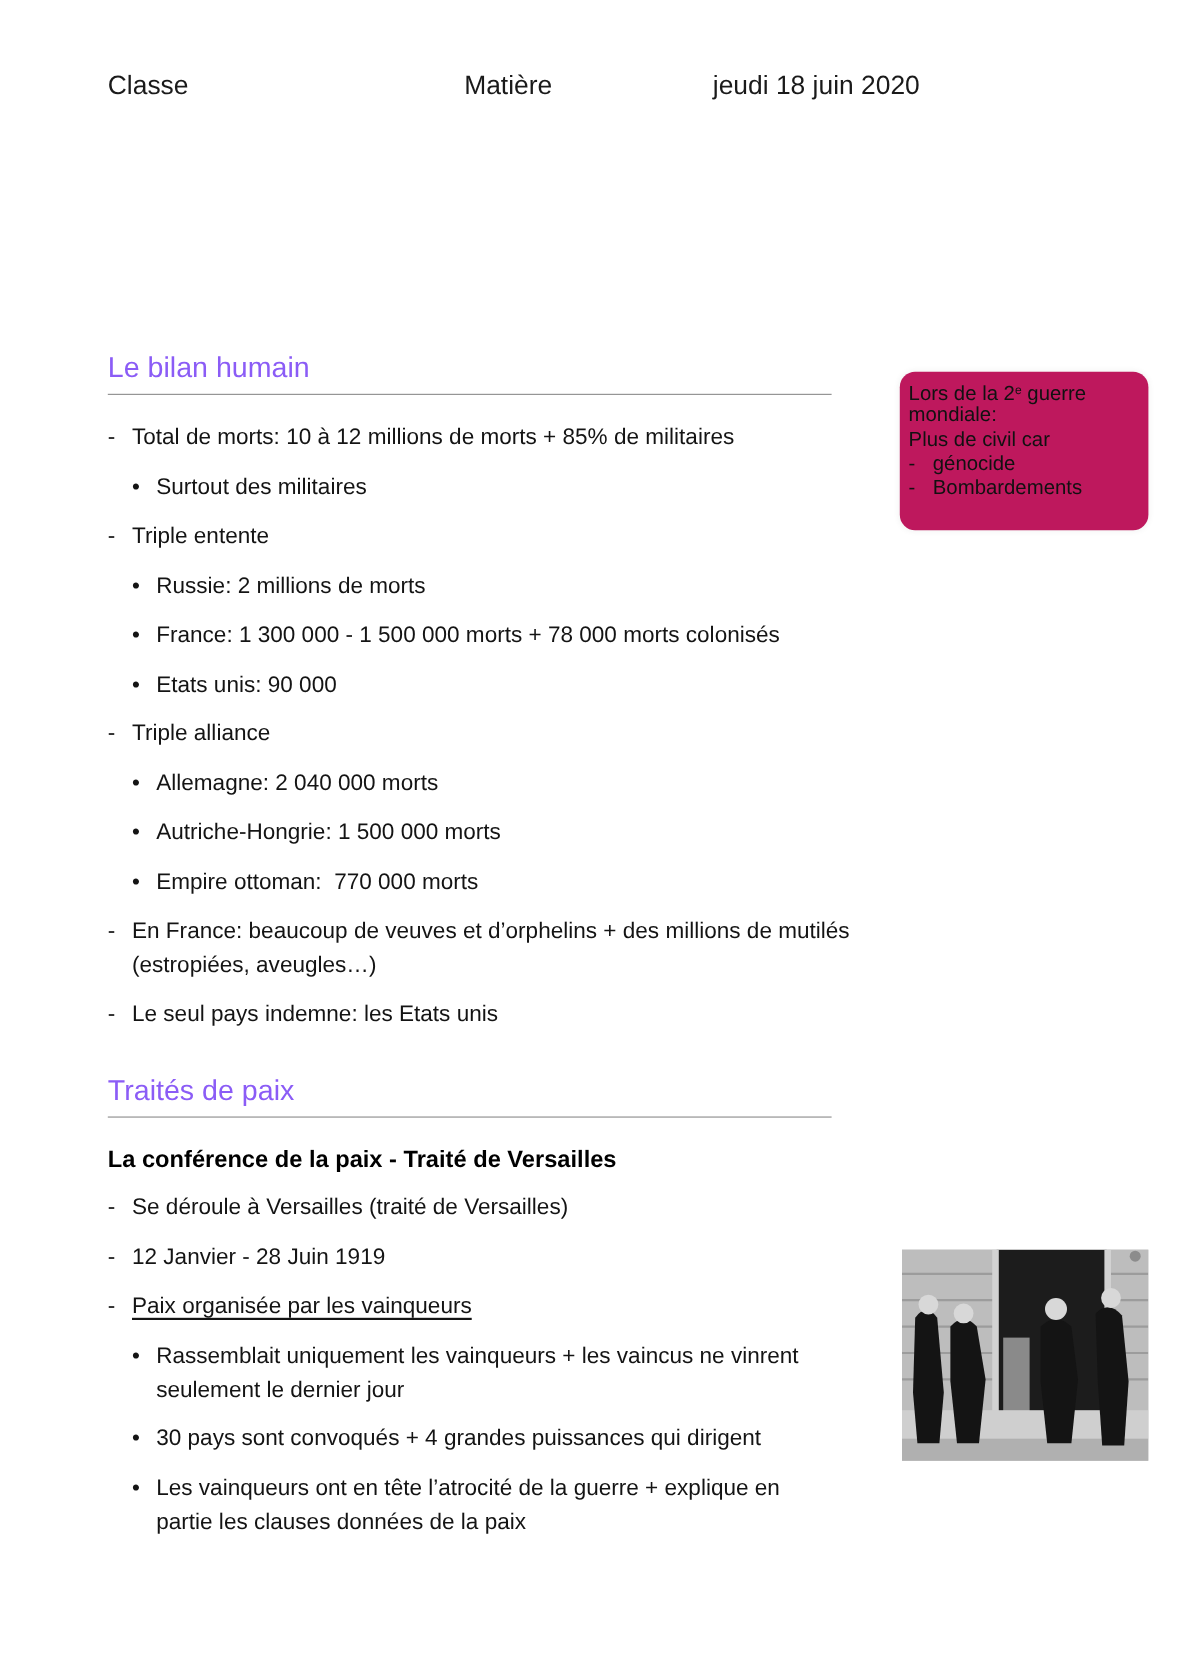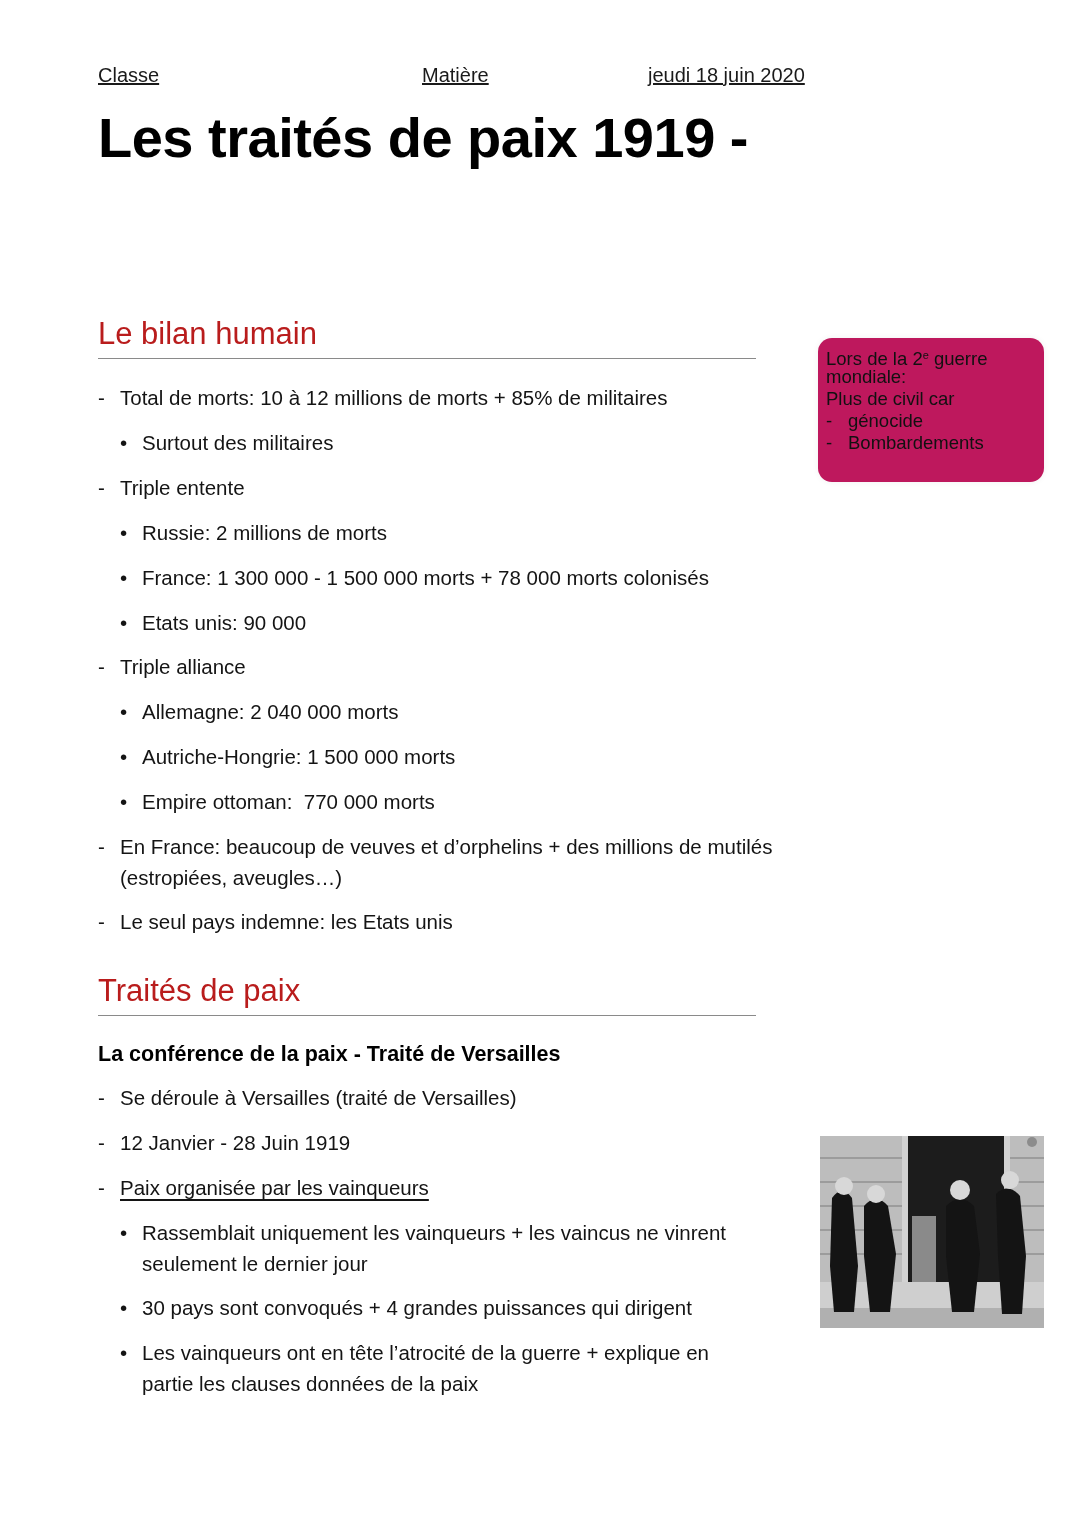--- a/index.html
+++ b/index.html
@@ -1,28 +1,28 @@
 <!DOCTYPE html>
 <html><head>
 <meta charset="utf-8">
 <style>
   html, body { margin: 0; padding: 0; background: #ffffff; }
   body {
     width: 1080px; height: 1527px; position: relative; overflow: hidden;
     font-family: "Liberation Sans", sans-serif; color: #111111;
   }
   .abs { position: absolute; }
-  .meta { top: 64px; font-size: 20px; color: #1a1a1a; text-decoration: underline; }
+  .meta { top: 64px; font-size: 24px; color: #1a1a1a; }
   #title {
     left: 98px; top: 104px; width: 700px;
     font-size: 56px; font-weight: bold; line-height: 68px; color: #000;
     letter-spacing: -0.5px;
   }
   .section-head {
-    left: 98px; width: 658px; font-size: 31px; color: #b91c1c;
+    left: 98px; width: 658px; font-size: 26px; color: #8b5cf6;
     border-bottom: 1.5px solid #8a8a8a; padding-bottom: 6px; line-height: 36px;
   }
   .line {
     position: absolute; font-size: 20.5px; line-height: 31px; color: #141414;
     white-space: nowrap;
   }
   .dash-item { left: 98px; }
   .dash-item .mk { position: absolute; left: 0; top: 0; }
   .dash-item .tx { position: absolute; left: 22px; top: 0; }
   .bullet-item { left: 120px; }
@@ -48,21 +48,20 @@
   }
 </style>
 </head>
 <body>
 
 <div class="abs meta" style="left:98px;">Classe</div>
 <div class="abs meta" style="left:422px;">Matière</div>
 <div class="abs meta" style="left:648px;">jeudi 18 juin 2020</div>
 
 <div id="title" class="abs">
-  <div>Les traités de paix 1919 -</div>
 </div>
 
 <div class="abs section-head" style="top:316px;">Le bilan humain</div>
 
 <div class="line dash-item" style="top:382px;">
   <span class="mk">-</span>
   <span class="tx">Total de morts: 10 à 12 millions de morts + 85% de militaires</span>
 </div>
 <div class="line bullet-item" style="top:427px;">
   <span class="mk">•</span>

